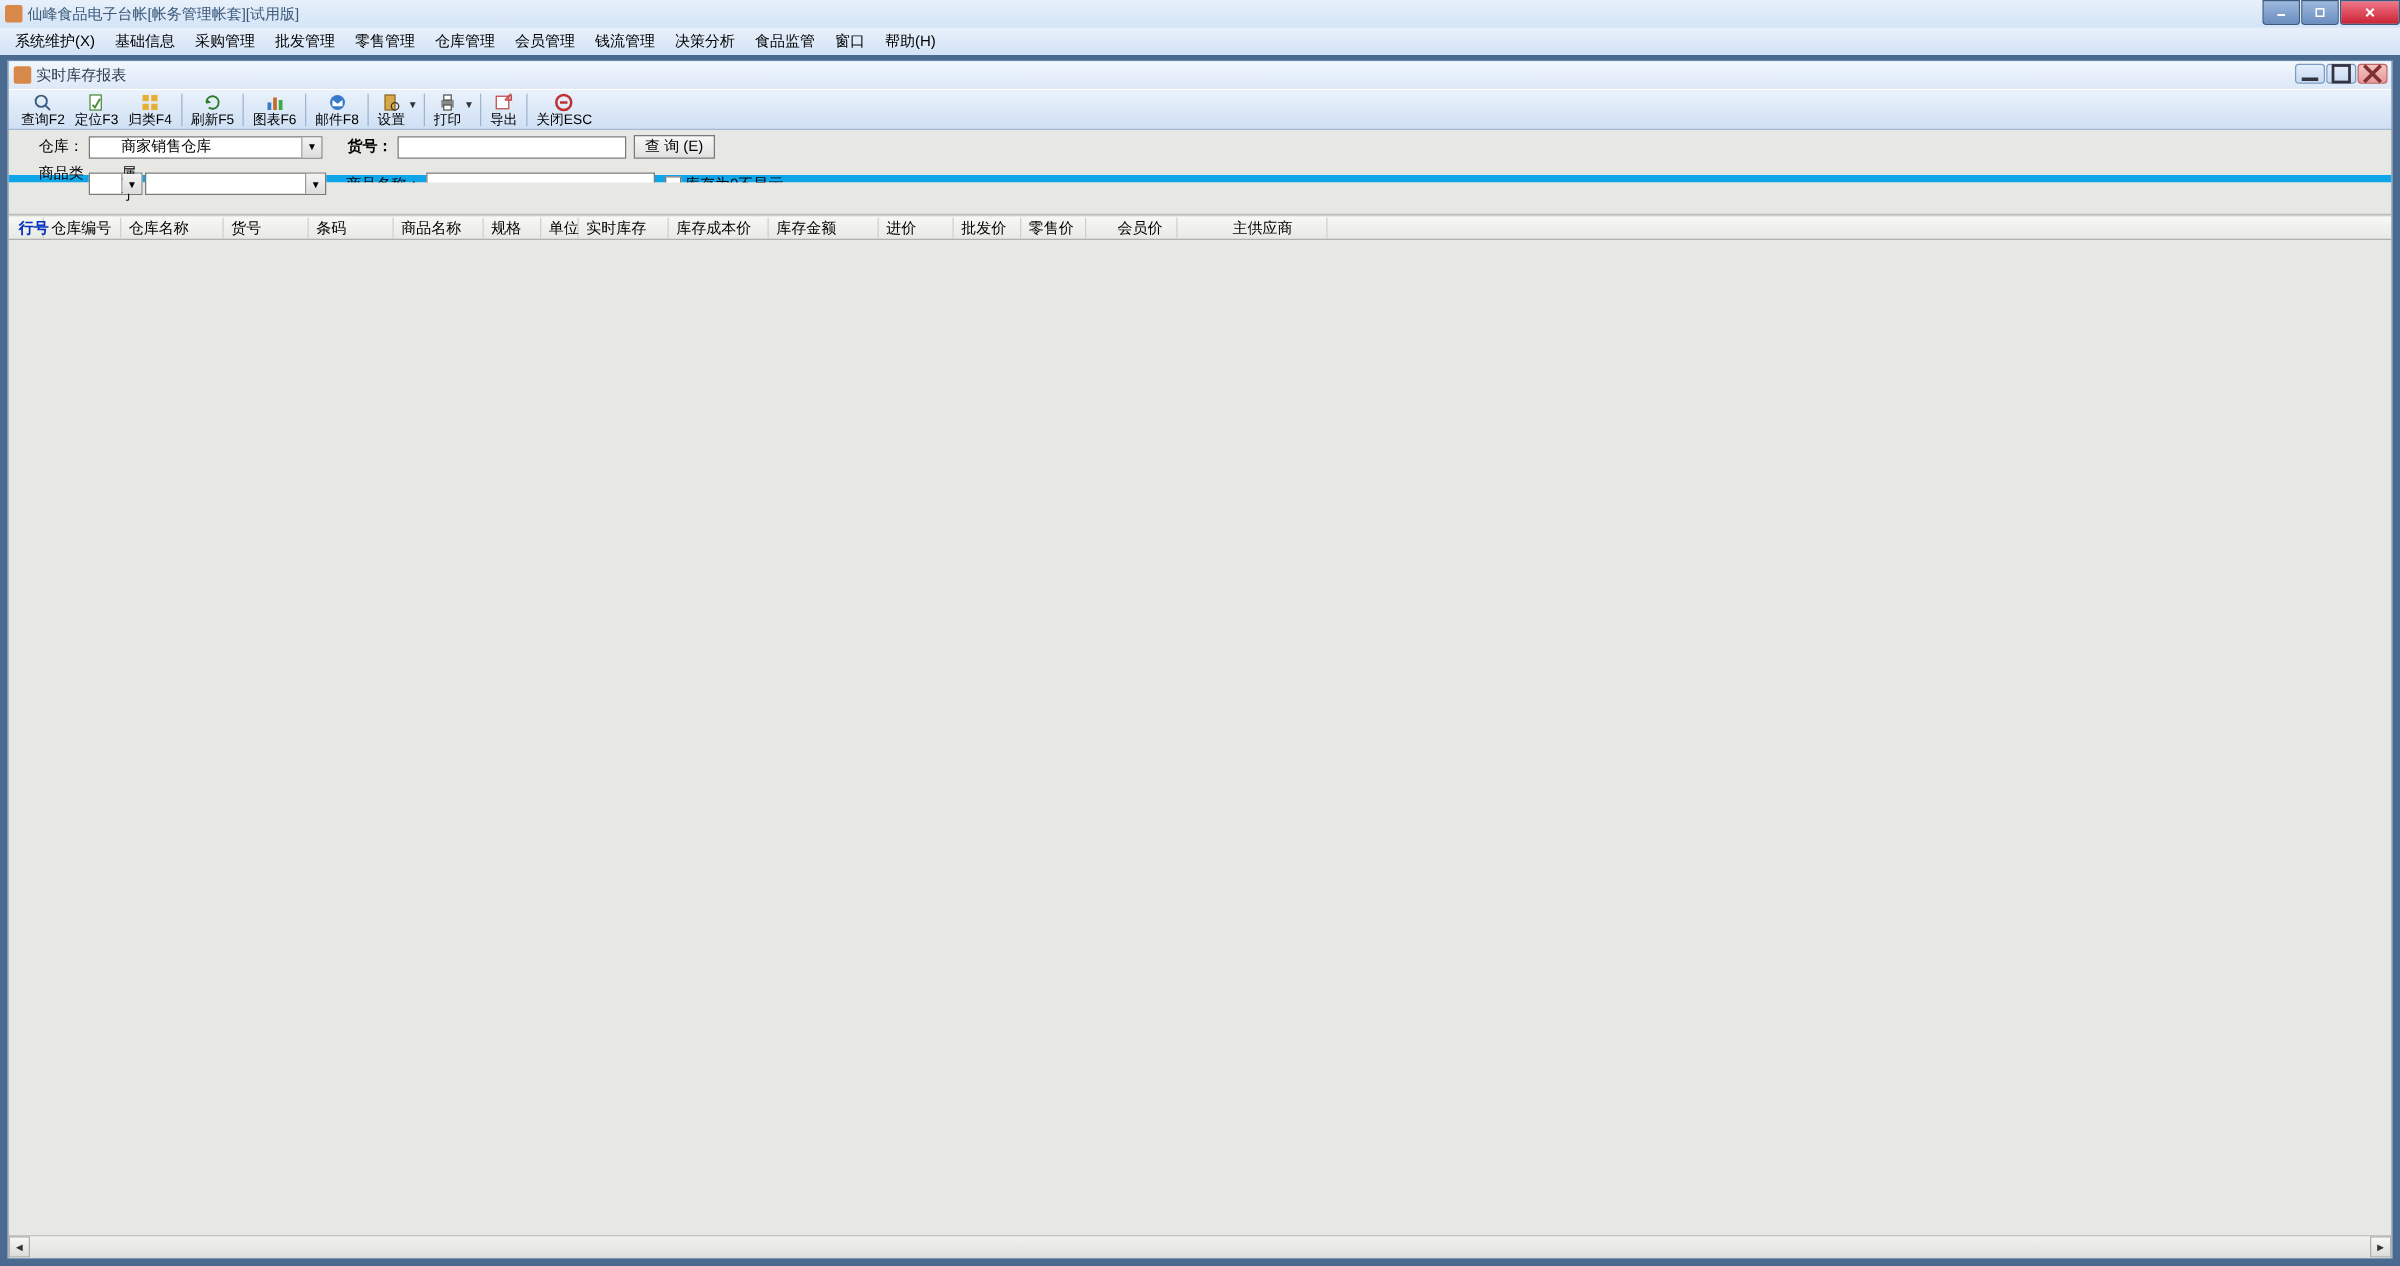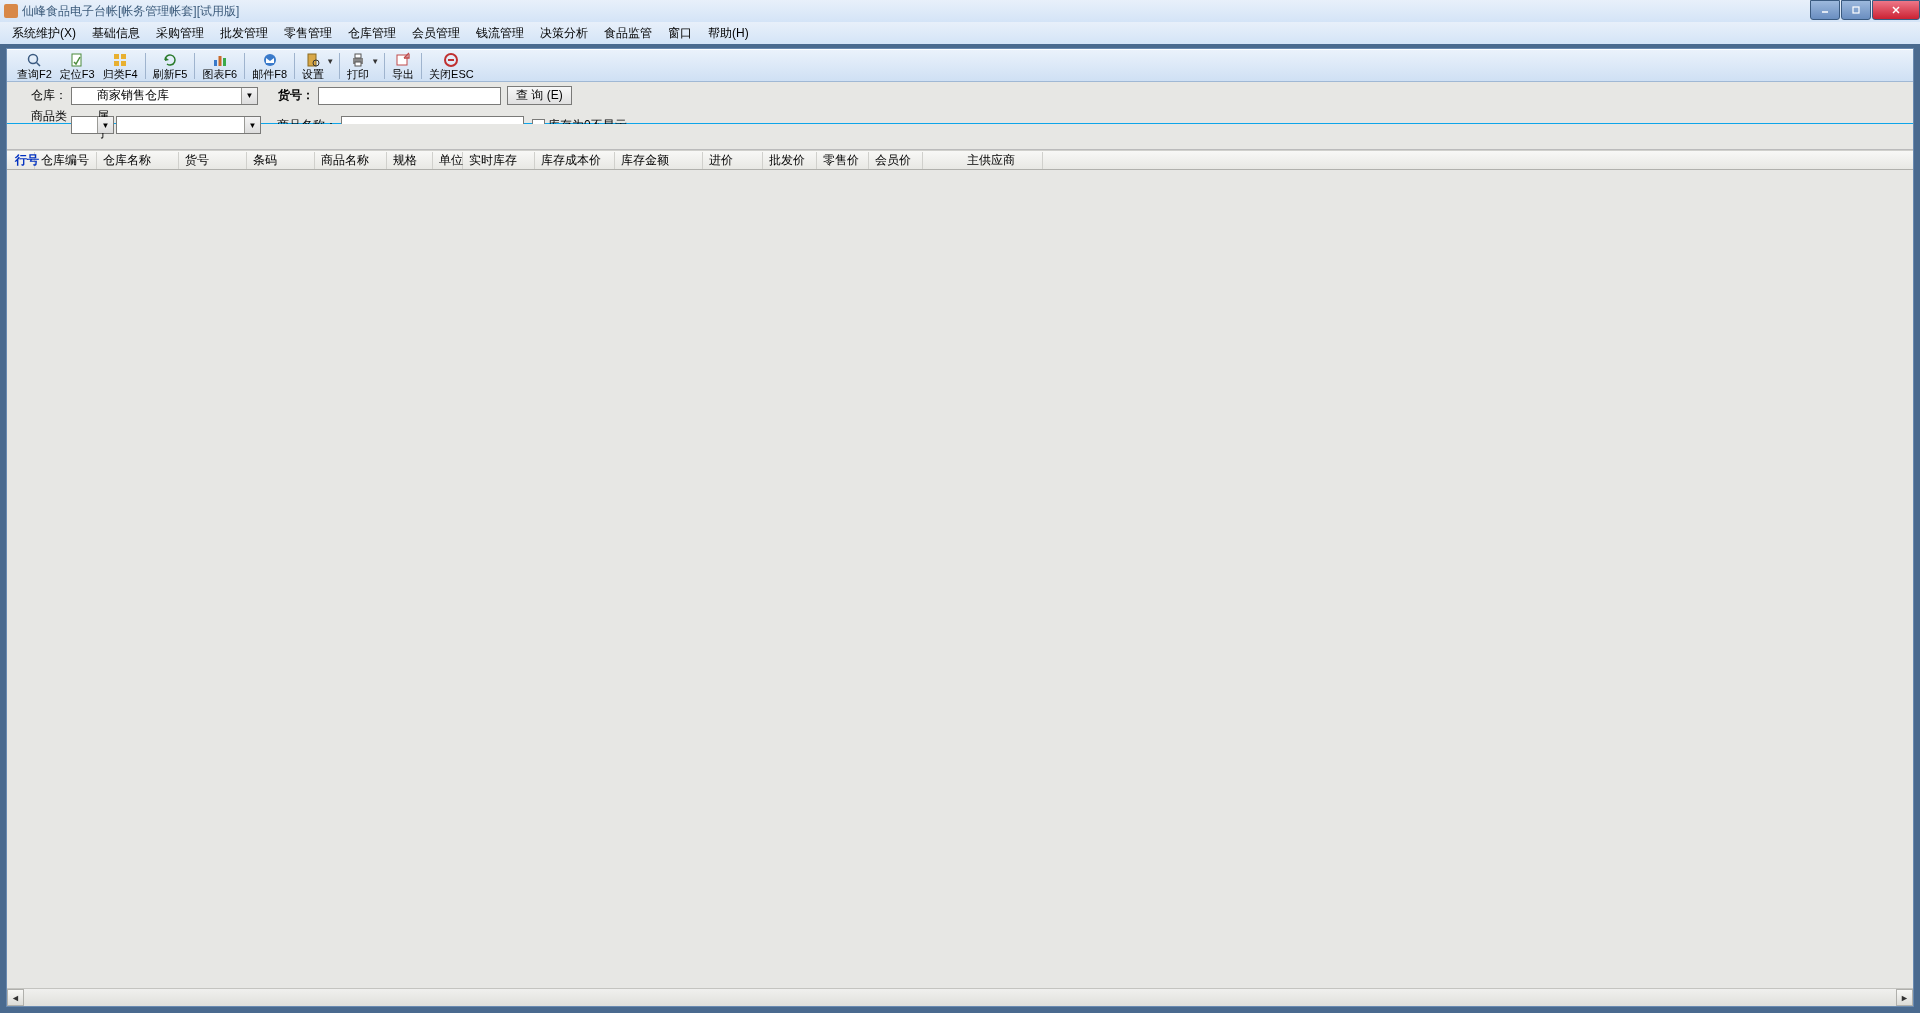--- a/index.html
+++ b/index.html
@@ -135,21 +135,21 @@
 }
 .toolbar .tb-icon { width: 16px; height: 16px; margin-bottom: 1px; }
 .toolbar .tb-label { font-size: 11px; color: #000; line-height: 11px; white-space: nowrap;}
 .toolbar .sep { width: 1px; height: 26px; background: #9fb4ce; margin: 0 3px; }
 .toolbar .tb-btn .drop { position:absolute; right:-6px; top:6px; font-size:8px; color:#333;}
 .toolbar .tb-wrap { display:flex; align-items:center; padding-right:8px;}
 
 
 .filter-form {
   background: #e7e7e4;
-  border-bottom: 1px solid #0ea5e9;
+  border-bottom: 6px solid #0ea5e9;
   padding: 4px 8px;
   display: flex;
   flex-direction: column;
   gap: 3px;
   height: 42px;
 }
 .filter-row {
   display: flex;
   align-items: center;
   gap: 0;
@@ -235,21 +235,21 @@
 
 .w-warehouse { width: 187px; }
 .w-prodcode { width: 183px; }
 .w-belongs { width: 42px; }
 .w-category { width: 145px; }
 
 
 .c1{width:28px;font-weight:bold;} .c2{width:62px;} .c3{width:82px;} .c4{width:68px;}
 .c5{width:68px;} .c6{width:72px;} .c7{width:46px;} .c8{width:30px;}
 .c9{width:72px;} .c10{width:80px;} .c11{width:88px;} .c12{width:60px;}
-.c13{width:54px;} .c14{width:52px;} .c15{width:54px;} .c16{width:82px;margin-left:38px;}
+.c13{width:54px;} .c14{width:52px;} .c15{width:54px;margin-left:19px;} .c16{width:82px;margin-left:38px;}
 
 </style>
 </head>
 <body>
 
 <div class="main-titlebar">
   <span class="app-icon"></span>
   <span class="title-text">仙峰食品电子台帐[帐务管理帐套][试用版]</span>
   <div class="main-win-controls">
     <div class="btn">
@@ -282,20 +282,42 @@
   <span class="menu-item">钱流管理</span>
   <span class="menu-item">决策分析</span>
   <span class="menu-item">食品监管</span>
   <span class="menu-item">窗口</span>
   <span class="menu-item">帮助(H)</span>
 </div>
 
 <div class="mdi-area">
   <div class="child-window">
 
+    <div class="child-titlebar">
+      <span class="app-icon"></span>
+      <span class="title-text">实时库存报表</span>
+      <div class="child-win-controls">
+        <div class="btn">
+            <svg viewBox="0 0 10 10">
+              <line x1="2" y1="7" x2="8" y2="7" stroke="#334" stroke-width="1.3"></line>
+            </svg>
+          </div>
+        <div class="btn">
+            <svg viewBox="0 0 10 10">
+              <rect x="2" y="2" width="6" height="6" fill="none" stroke="#334" stroke-width="1"></rect>
+            </svg>
+          </div>
+        <div class="btn close">
+            <svg viewBox="0 0 10 10">
+              <line x1="2" y1="2" x2="8" y2="8" stroke="#803030" stroke-width="1.3"></line>
+              <line x1="8" y1="2" x2="2" y2="8" stroke="#803030" stroke-width="1.3"></line>
+            </svg>
+          </div>
+      </div>
+    </div>
 
     <div class="toolbar">
       <div class="tb-btn">
         <svg class="tb-icon" viewBox="0 0 16 16">
             <circle cx="7" cy="7" r="4.5" fill="none" stroke="#3a5a80" stroke-width="1.5"></circle>
             <line x1="10.5" y1="10.5" x2="14" y2="14" stroke="#3a5a80" stroke-width="1.5"></line>
           </svg>
         <span class="tb-label">查询F2</span>
       </div>
       <div class="tb-btn">

